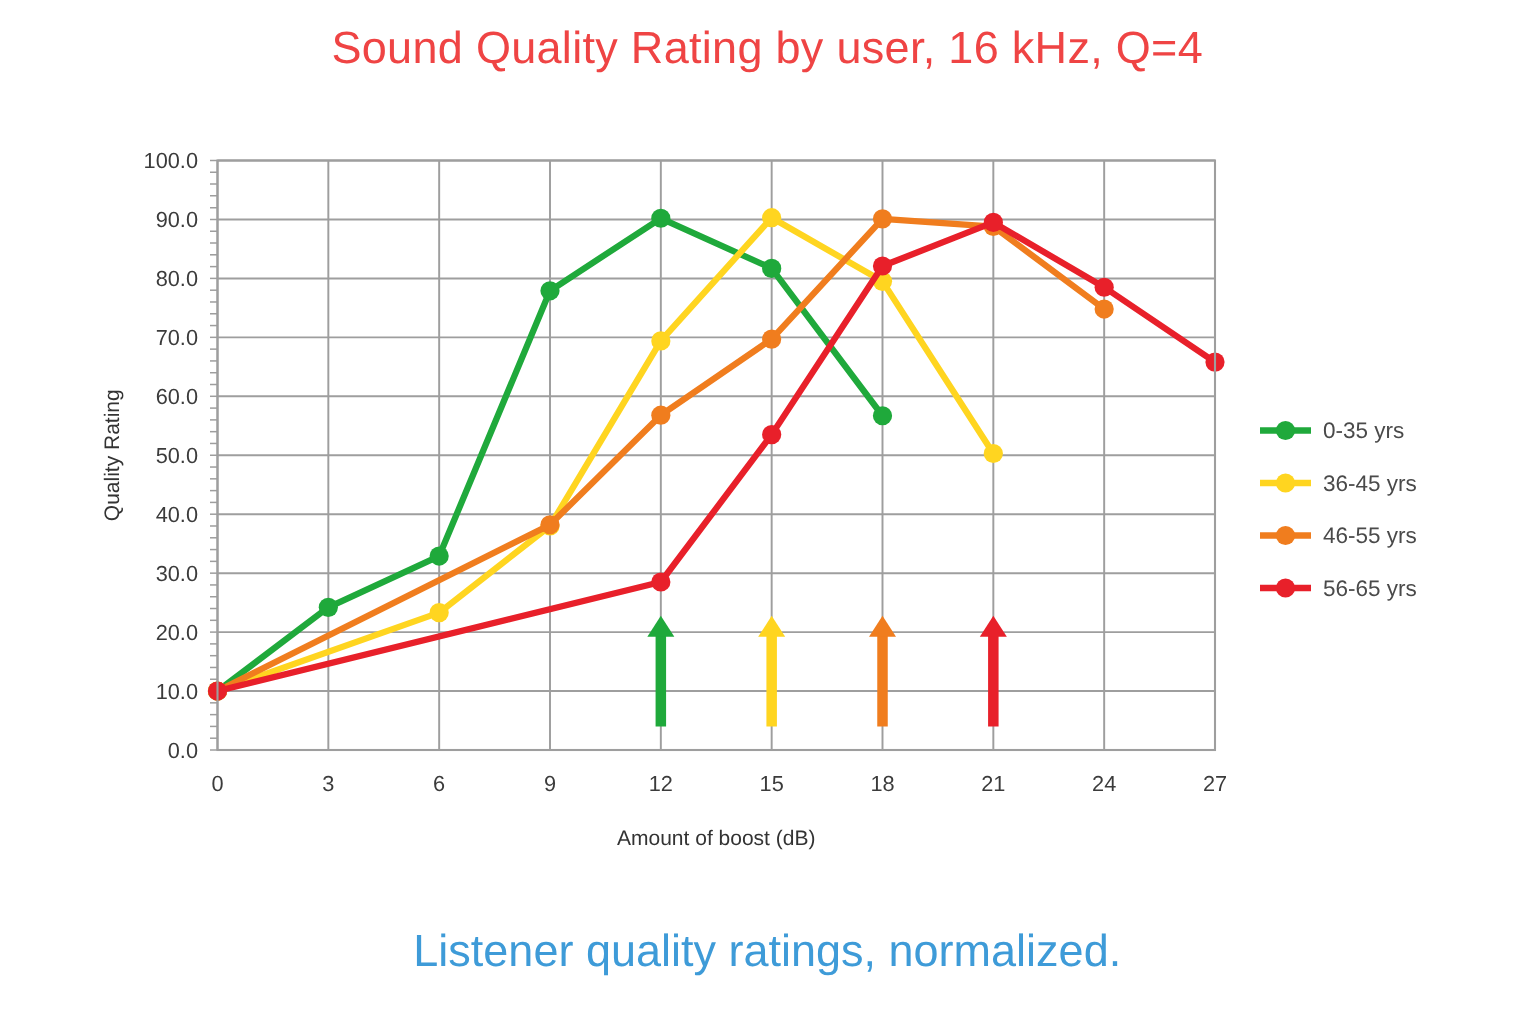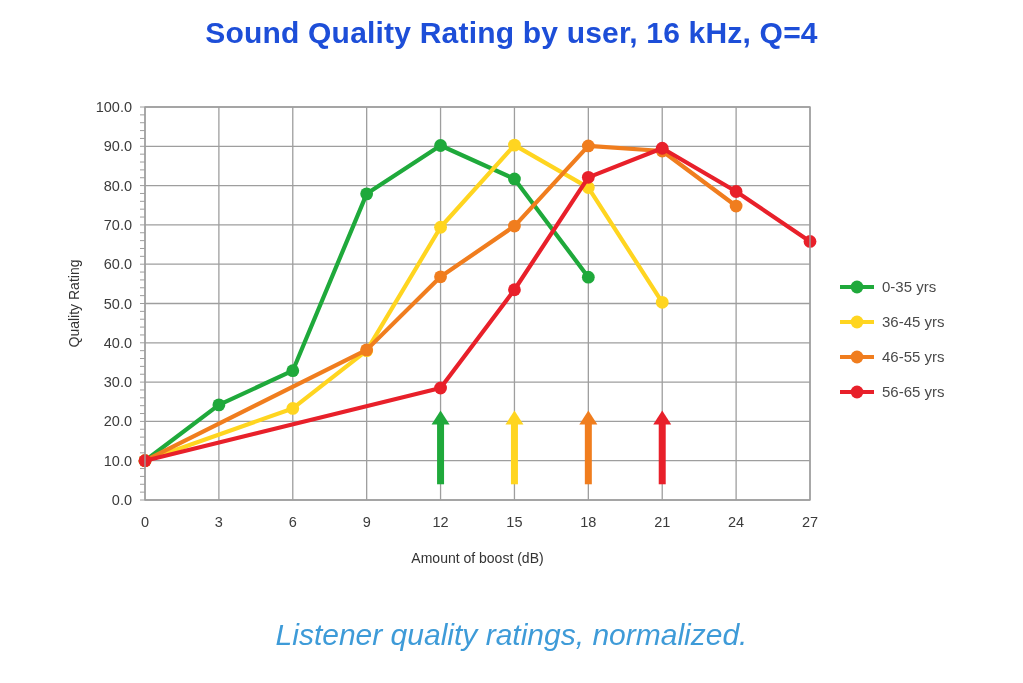--- a/index.html
+++ b/index.html
@@ -5,27 +5,27 @@
   html,body{margin:0;padding:0;}
   body{
     width:1023px;height:683px;
     background:#ffffff;
     font-family:"Liberation Sans", sans-serif;
     position:relative;overflow:hidden;
   }
   #title{
     position:absolute;left:0;top:16px;width:1023px;
     text-align:center;
-    font-size:30px;color:#1d4ed8;font-weight:700;
+    font-size:30px;color:#ef4444;font-weight:400;
     letter-spacing:0.2px;
   }
   #caption{
     position:absolute;left:0;top:618px;width:1023px;
     text-align:center;
-    font-size:30px;color:#3E9BD8;font-weight:400;font-style:italic;
+    font-size:30px;color:#3E9BD8;font-weight:400;
   }
   #figure{
     position:absolute;left:0;top:80px;width:1023px;height:500px;
   }
   #chart-svg{display:block;}
   .axis-title{font-size:14px;fill:#333333;font-family:"Liberation Sans",sans-serif;}
   .tick-label{font-size:14.5px;fill:#3b3b3b;font-family:"Liberation Sans",sans-serif;}
   .legend-label{font-size:15px;fill:#4a4a4a;font-family:"Liberation Sans",sans-serif;}
   .gridline{stroke:#9e9e9e;stroke-width:1.3;}
   .plotframe{stroke:#9e9e9e;stroke-width:1.4;fill:none;}

